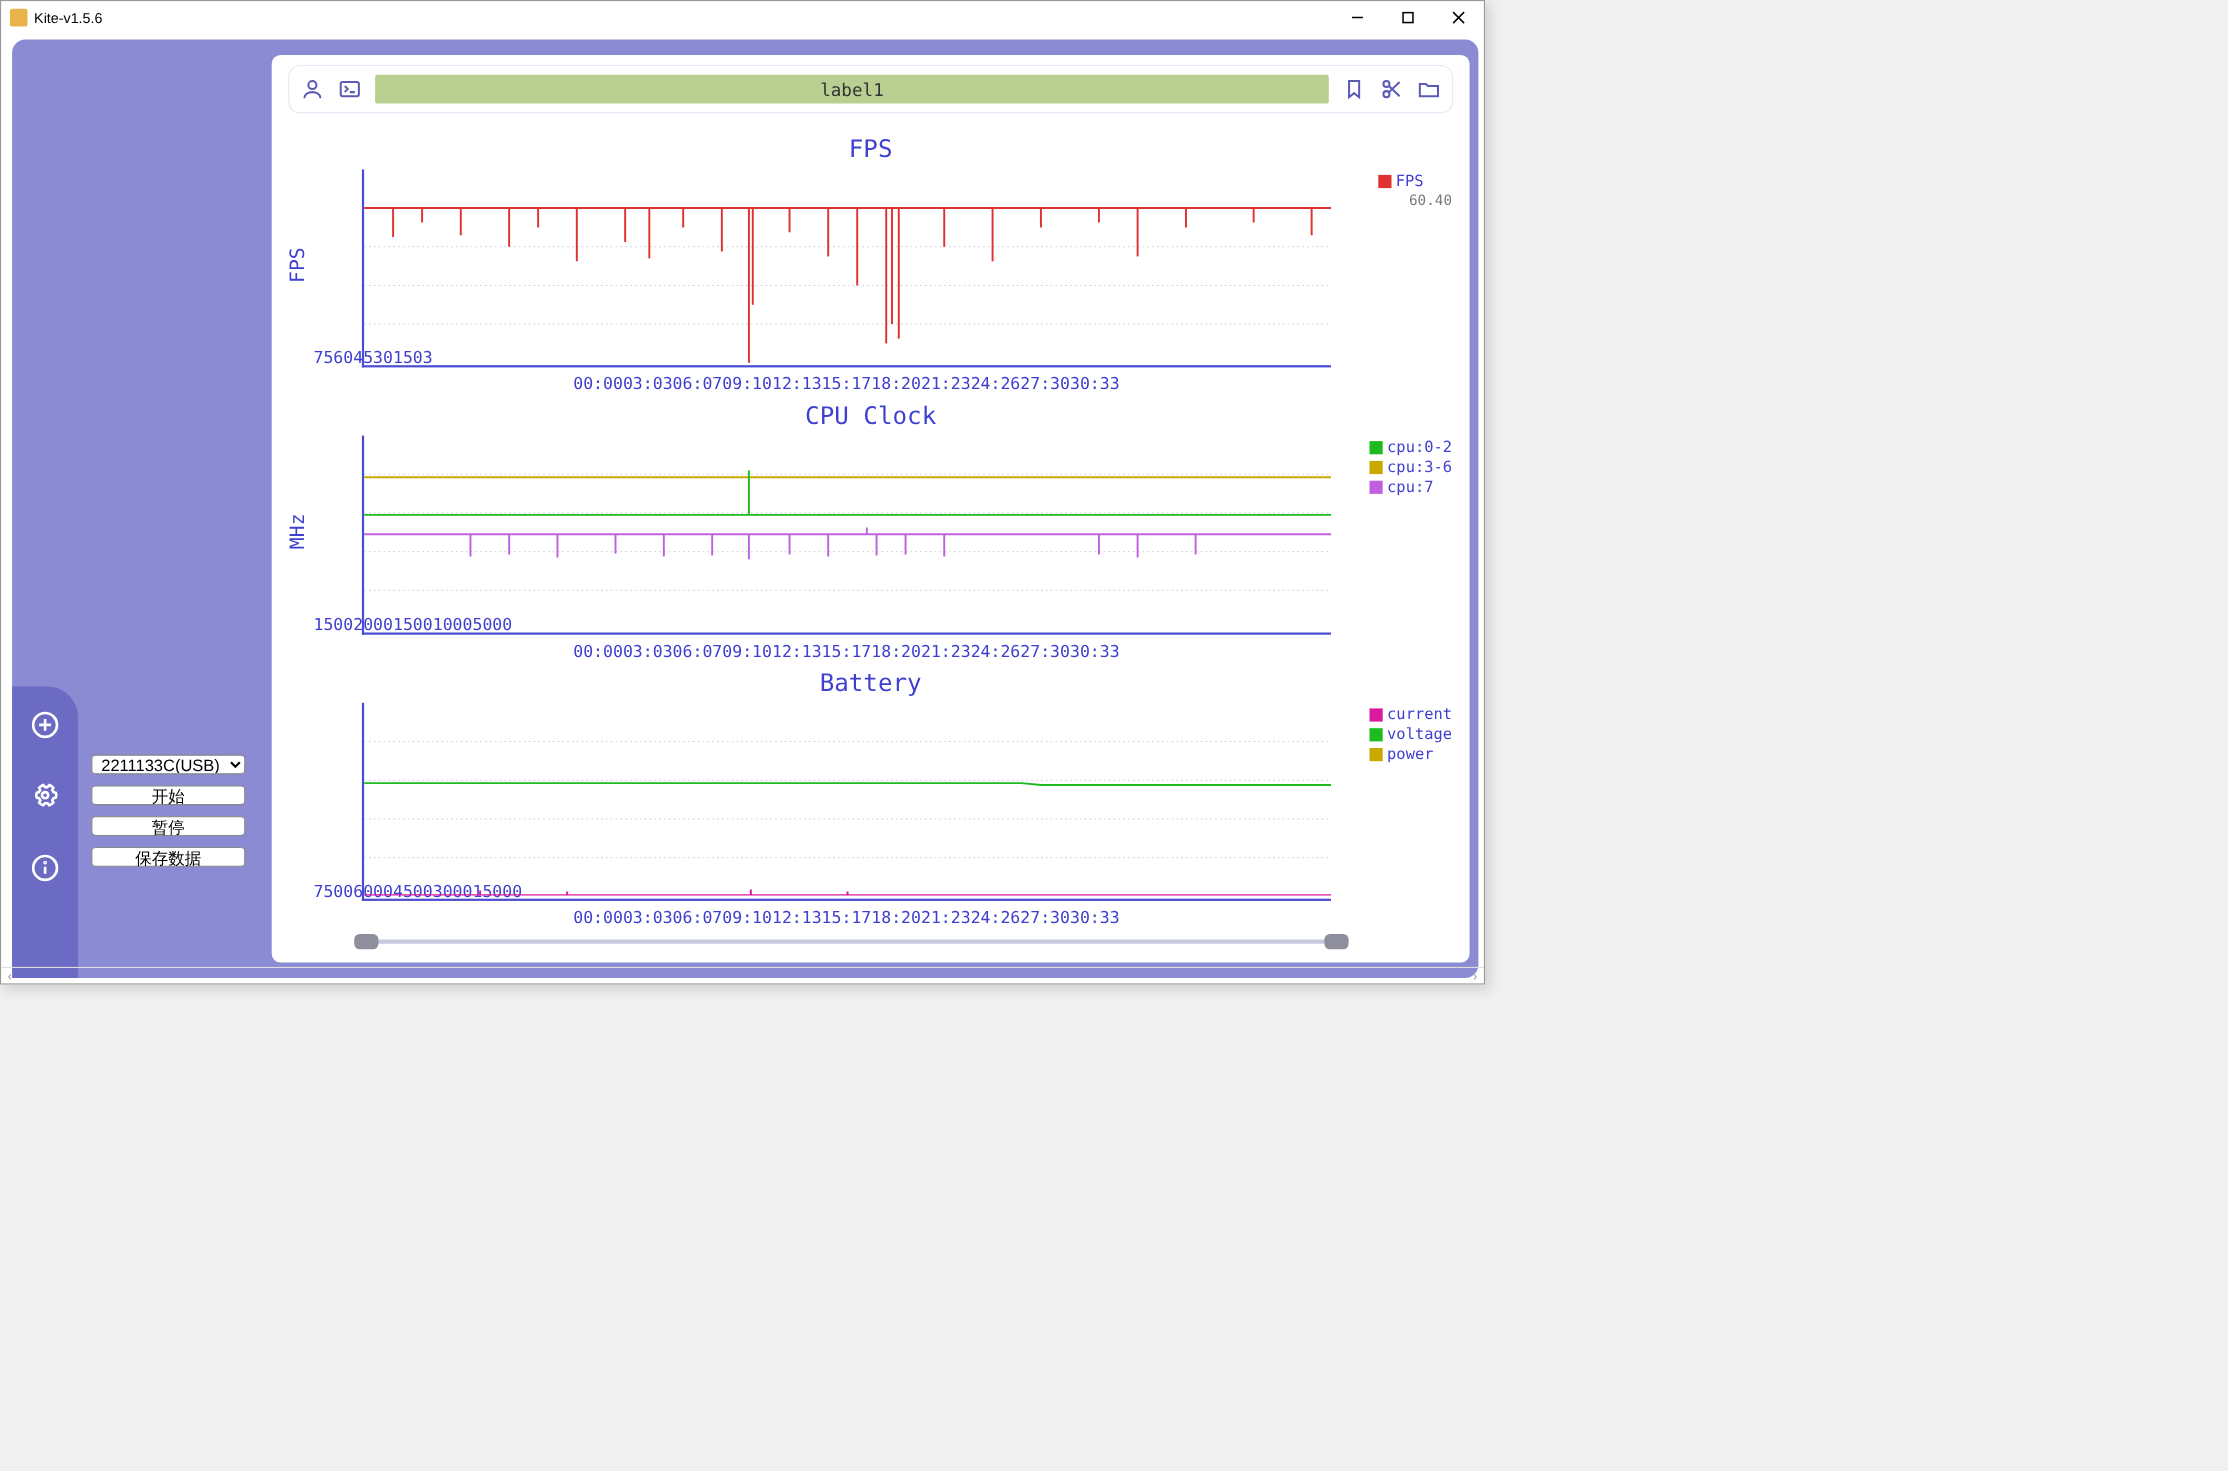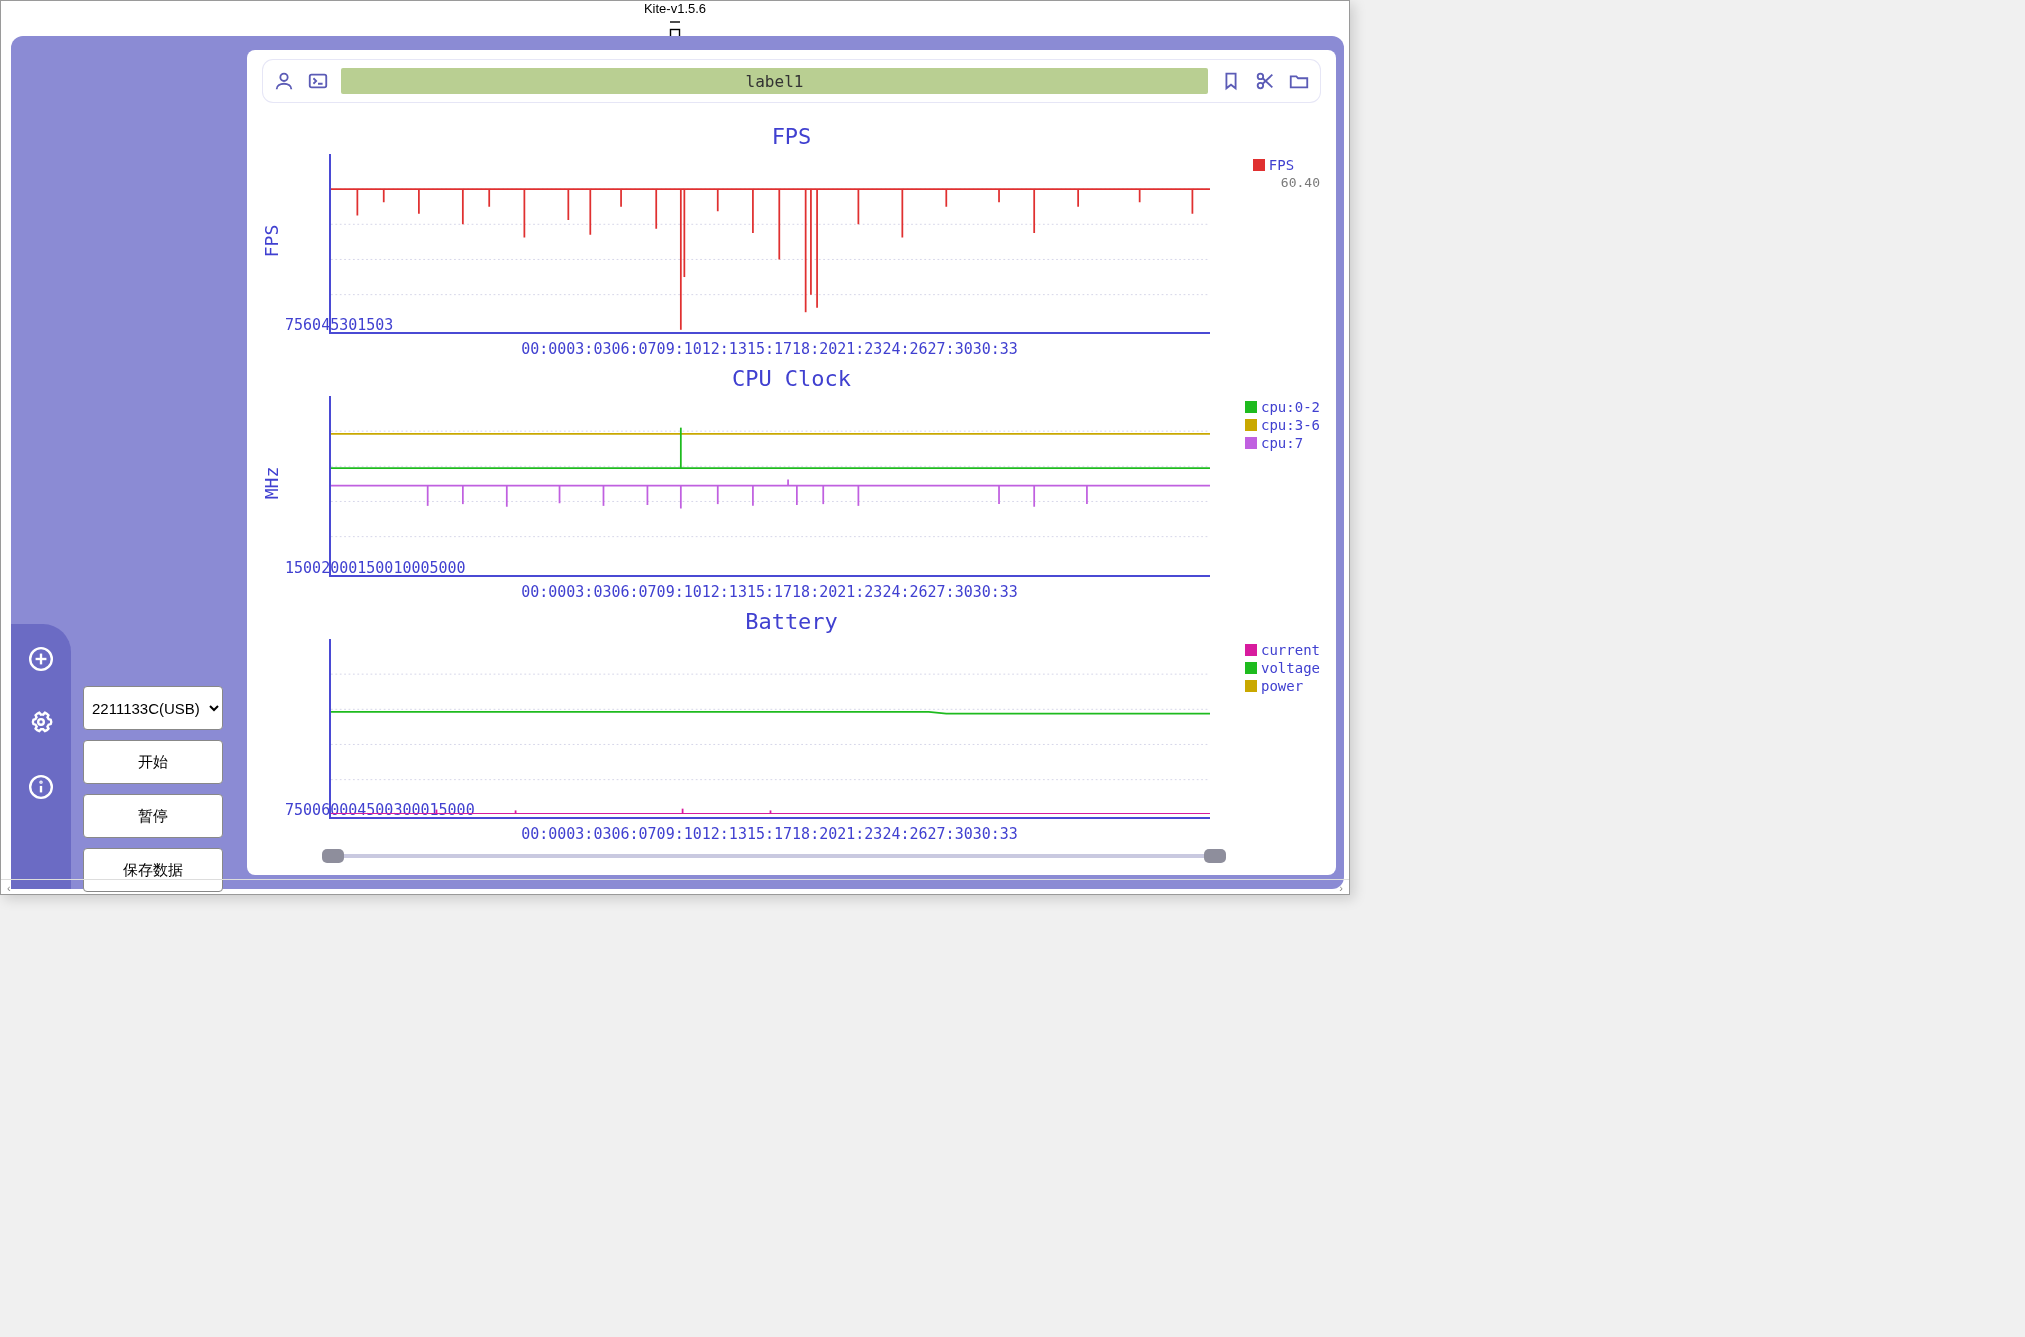--- a/index.html
+++ b/index.html
@@ -1,35 +1,35 @@
 <!DOCTYPE html>
 <html><head>
 <meta charset="utf-8">
 <style>
   * { margin: 0; padding: 0; box-sizing: border-box; }
   html, body { width: 100%; height: 100%; font-family: "Segoe UI", "Microsoft YaHei", sans-serif; background:#f0f0f0; }
 
   
   .window { width: 1350px; height: 895px; background:#fff; border:1px solid #9a9a9a; box-shadow:4px 4px 12px rgba(0,0,0,.15); position:relative; overflow:hidden; }
-  .titlebar { height:30px; display:flex; align-items:center; font-size:13px; color:#000;flex-direction:column; }
+  .titlebar { height:30px; display:flex; align-items:center; font-size:13px; color:#000; }
   .titlebar .app-icon { width:16px;height:16px;margin:0 6px 0 8px;background:#e9b44c;border-radius:2px;display:inline-block; }
   .tb-btn { width:46px;height:30px;display:flex;align-items:center;justify-content:center;font-size:13px;color:#222; }
 
   
   .app-body { position:absolute; top:30px; bottom:0; left:0; right:0; }
   .purple-panel { position:absolute; top:5px; left:10px; right:5px; bottom:5px; background:#8b8bd4; border-radius:12px; }
 
   
   .left-rail { position:absolute; left:0; top:588px; width:60px; background:#6b6bc4; border-top-right-radius:28px; padding-top:22px; bottom:0; display:flex; flex-direction:column; align-items:center; gap:34px; color:#fff; }
   .rail-btn svg { width:26px;height:26px;stroke:#fff;stroke-width:2.2;fill:none; }
 
   
   .side-ctl { position:absolute; left:72px; top:650px; width:140px; display:flex; flex-direction:column; gap:10px; }
   .side-ctl select,.side-ctl button{
-    height:44px;border:1px solid #888;border-radius:4px;background:#fff;font-family:"Microsoft YaHei",sans-serif;font-size:15px;color:#000;cursor:pointer;
+    height:18px;border:1px solid #888;border-radius:4px;background:#fff;font-family:"Microsoft YaHei",sans-serif;font-size:15px;color:#000;cursor:pointer;
   }
   .side-ctl select{padding:0 4px;}
 
   
   .card { position:absolute; top:14px; left:236px; right:8px; bottom:14px; background:#fff; border-radius:8px; overflow:hidden; }
 
   .toolbar { height:42px; margin:10px 16px 0 16px; background:#fff; border-radius:10px; display:flex; align-items:center; gap:12px; padding:0 10px; box-shadow:0 0 0 1px #e6e6f6; }
   .tbicon{width:22px;height:22px;stroke:#5b5bb6;stroke-width:2;fill:none;}
   .label-pill{flex:1;height:26px;background:#b9cf92;border-radius:2px;display:flex;align-items:center;justify-content:center;font-family:monospace;font-size:16px;color:#333;}
 

